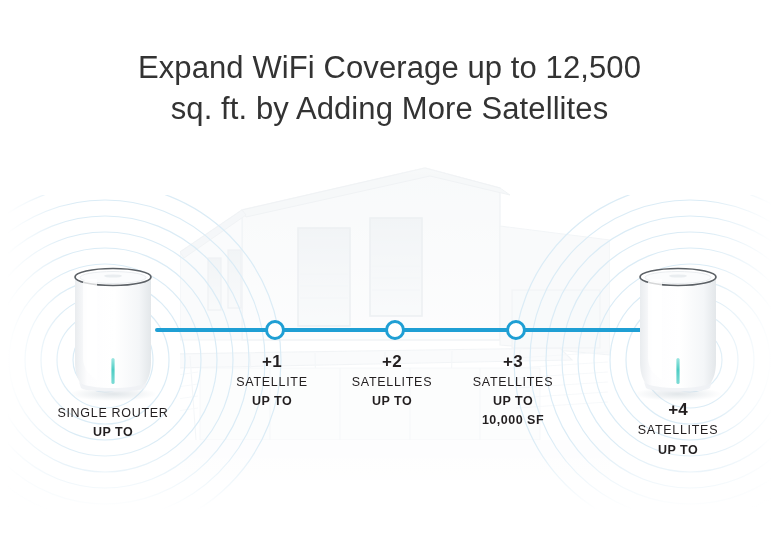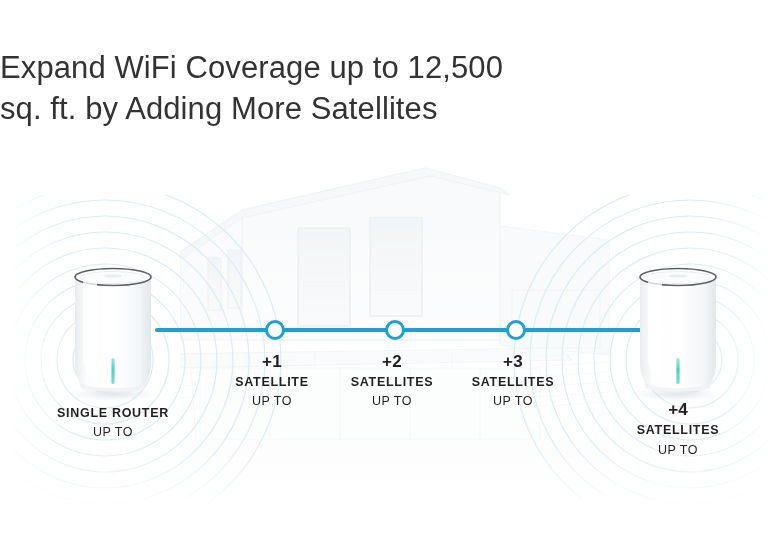--- a/index.html
+++ b/index.html
@@ -23,41 +23,41 @@
     background:linear-gradient(to bottom,rgba(255,255,255,0) 0%,#fff 72%);}
   .fade-top{position:absolute;left:0;top:118px;width:779px;height:60px;
     background:linear-gradient(to bottom,#fff 8%,rgba(255,255,255,0) 100%);}
   .fade-l{position:absolute;left:0;top:120px;width:70px;height:416px;
     background:linear-gradient(to right,#fff 10%,rgba(255,255,255,0) 100%);}
   .fade-r{position:absolute;right:0;top:120px;width:70px;height:416px;
     background:linear-gradient(to left,#fff 10%,rgba(255,255,255,0) 100%);}
 
   
   .headline{
-    position:absolute;left:0;top:48px;width:779px;
+    position:absolute;left:0;top:48px;width:779px;text-align:center;
     font-size:31px;font-weight:300;color:#333333;line-height:1.32;
     letter-spacing:.1px;
   }
   .headline span{display:block;}
 
   
   .tl-line{position:absolute;left:155px;top:328px;width:490px;height:4px;
     background:#1f9fd4;border-radius:2px;}
   .tl-node{position:absolute;top:320px;width:14px;height:14px;border-radius:50%;
     background:#ffffff;border:3px solid #1f9fd4;box-sizing:content-box;}
 
   
   .router{position:absolute;width:112px;height:140px;}
   .router.left{left:57px;top:262px;}
   .router.right{left:622px;top:262px;}
 
   
   .lbl{position:absolute;text-align:center;}
-  .lbl .b{font-weight:bold;color:#231f20;letter-spacing:.7px;}
-  .lbl .n{font-weight:400;color:#231f20;letter-spacing:.5px;}
+  .lbl .b{font-weight:normal;color:#231f20;letter-spacing:.7px;}
+  .lbl .n{font-weight:700;color:#231f20;letter-spacing:.5px;}
 
   .mid-lbl{width:150px;font-size:12.5px;line-height:1.52;}
   .mid-lbl .plus{font-size:17px;font-weight:bold;color:#231f20;letter-spacing:.4px;
     line-height:1.15;margin-bottom:1px;}
 
   .end-lbl{width:200px;font-size:12.5px;line-height:1.55;}
   .end-lbl .plus{font-size:17px;font-weight:bold;color:#231f20;line-height:1.2;margin-bottom:1px;}
 </style>
 </head>
 <body>
@@ -269,20 +269,21 @@
   <div class="lbl mid-lbl" style="left:317px;top:352px;">
     <div class="plus">+2</div>
     <div class="b">SATELLITES</div>
     <div class="n">UP TO</div>
   </div>
 
   <div class="lbl mid-lbl" style="left:438px;top:352px;">
     <div class="plus">+3</div>
     <div class="b">SATELLITES</div>
     <div class="n">UP TO</div>
+    <div class="n">10,000 SF</div>
   </div>
 
   <div class="lbl end-lbl" style="left:578px;top:400px;">
     <div class="plus">+4</div>
     <div class="b">SATELLITES</div>
     <div class="n">UP TO</div>
   </div>
 
 </div>
 

